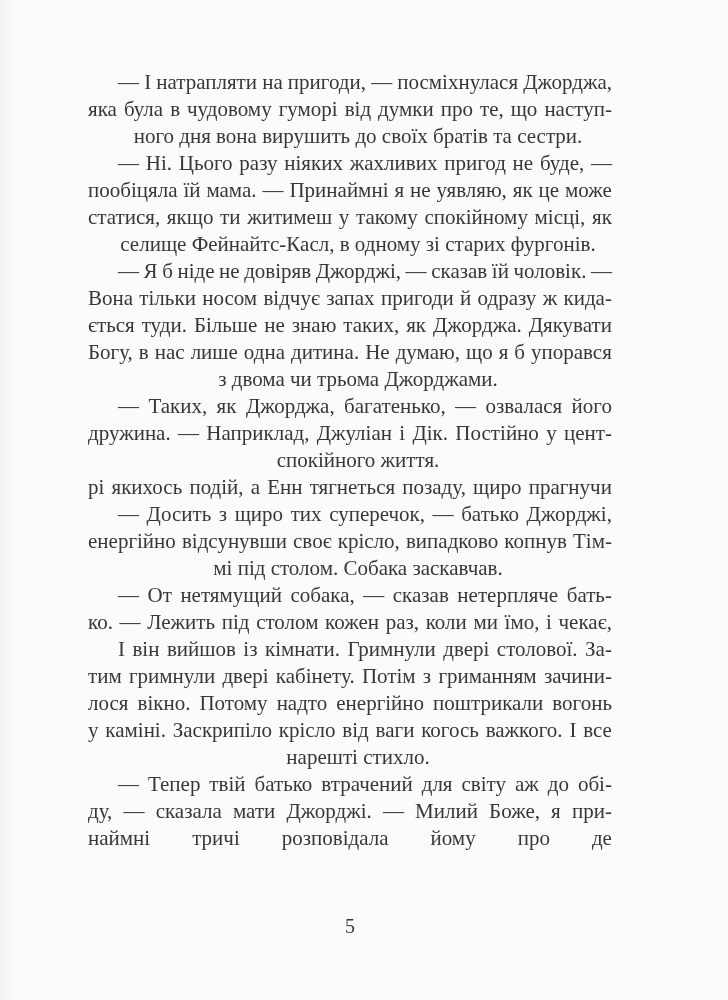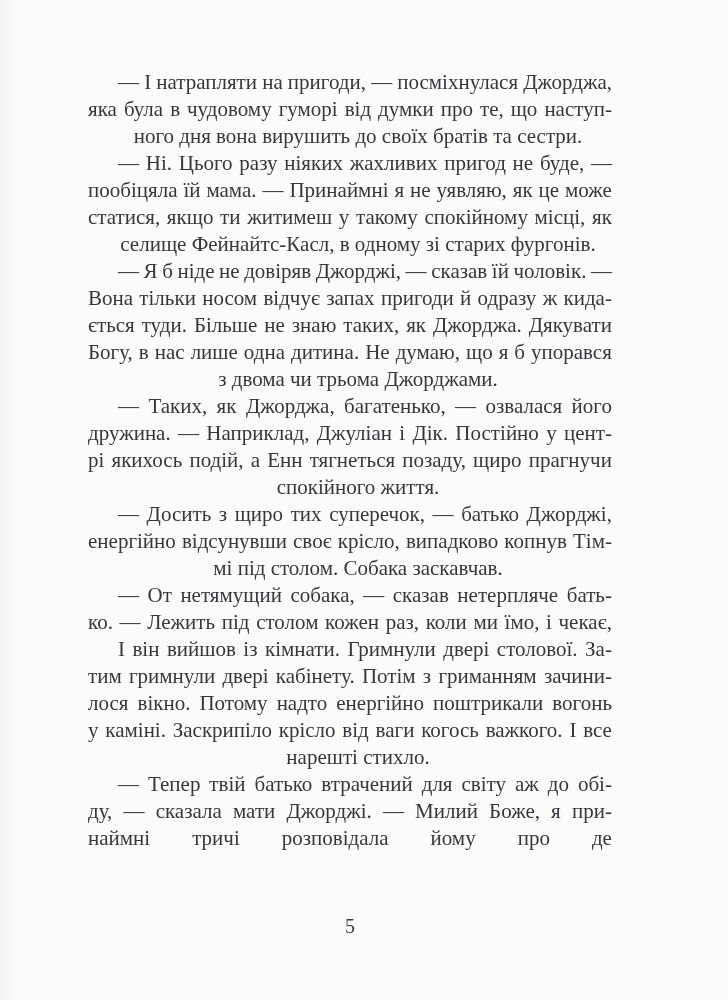--- a/index.html
+++ b/index.html
@@ -197,32 +197,32 @@
           <span>дружина.</span>
           <span>—</span>
           <span>Наприклад,</span>
           <span>Джуліан</span>
           <span>і</span>
           <span>Дік.</span>
           <span>Постійно</span>
           <span>у</span>
           <span>цент-</span>
         </div>
+        <div class="line last">спокійного життя.</div>
         <div class="line">
           <span>рі</span>
           <span>якихось</span>
           <span>подій,</span>
           <span>а</span>
           <span>Енн</span>
           <span>тягнеться</span>
           <span>позаду,</span>
           <span>щиро</span>
           <span>прагнучи</span>
         </div>
-        <div class="line last">спокійного життя.</div>
       </div>
       <div class="para">
         <div class="line indent">
           <span>—</span>
           <span>Досить</span>
           <span>з</span>
           <span>щиро</span>
           <span>тих</span>
           <span>суперечок,</span>
           <span>—</span>

